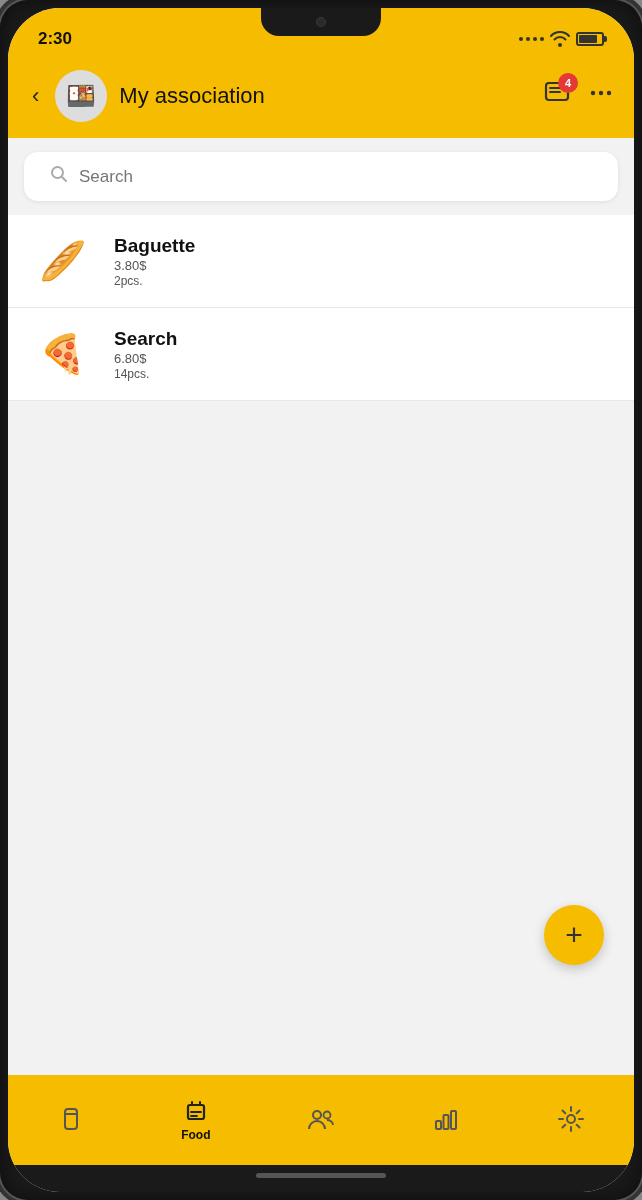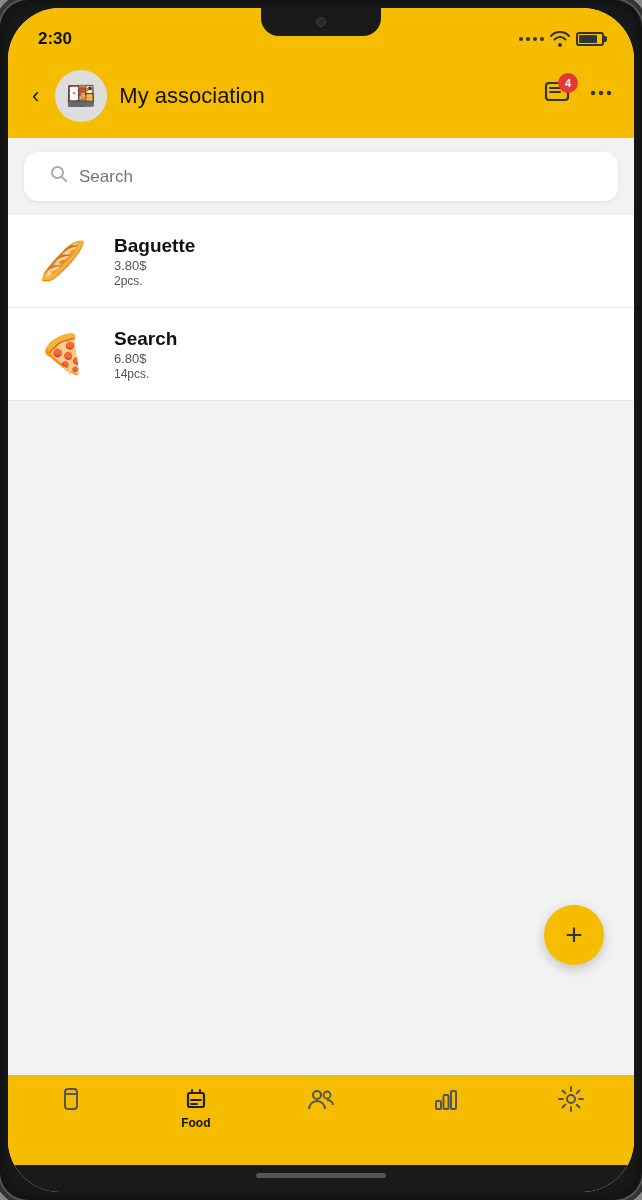--- a/index.html
+++ b/index.html
@@ -309,20 +309,21 @@
       color: #333;
       cursor: pointer;
       box-shadow: 0 4px 12px rgba(0,0,0,0.2);
     }
 
     
     .bottom-nav {
       background: #F5BC00;
       display: flex;
       justify-content: space-around;
+      align-items: center;
       padding: 10px 0 12px 0;
       height: 90px;
     }
 
     .nav-item {
       display: flex;
       flex-direction: column;
       align-items: center;
       gap: 3px;
       cursor: pointer;

